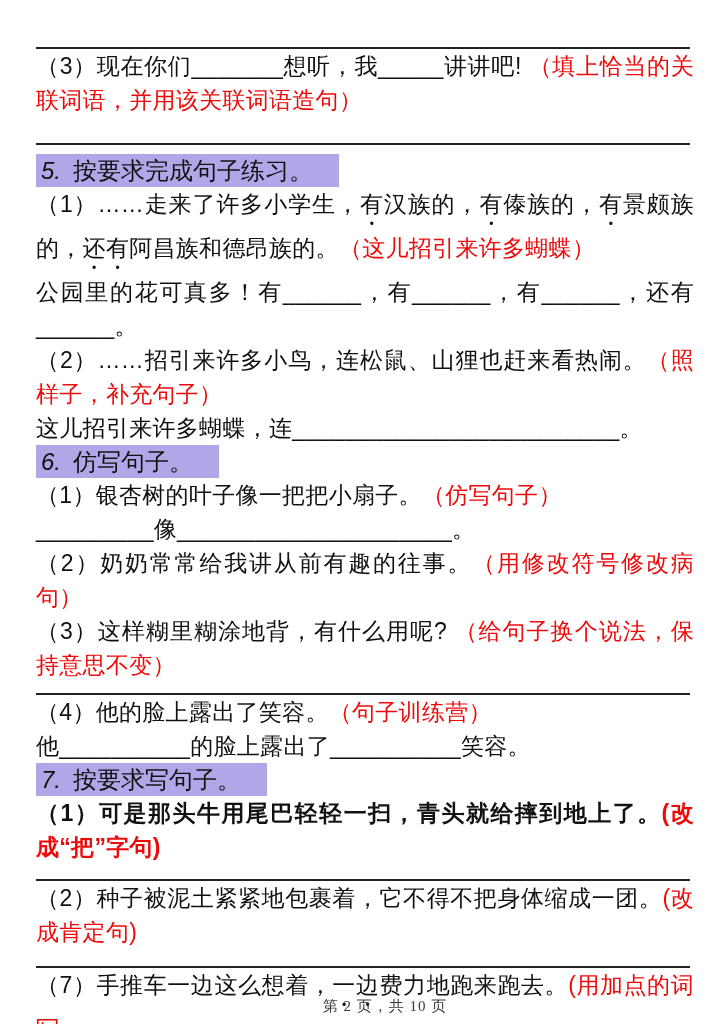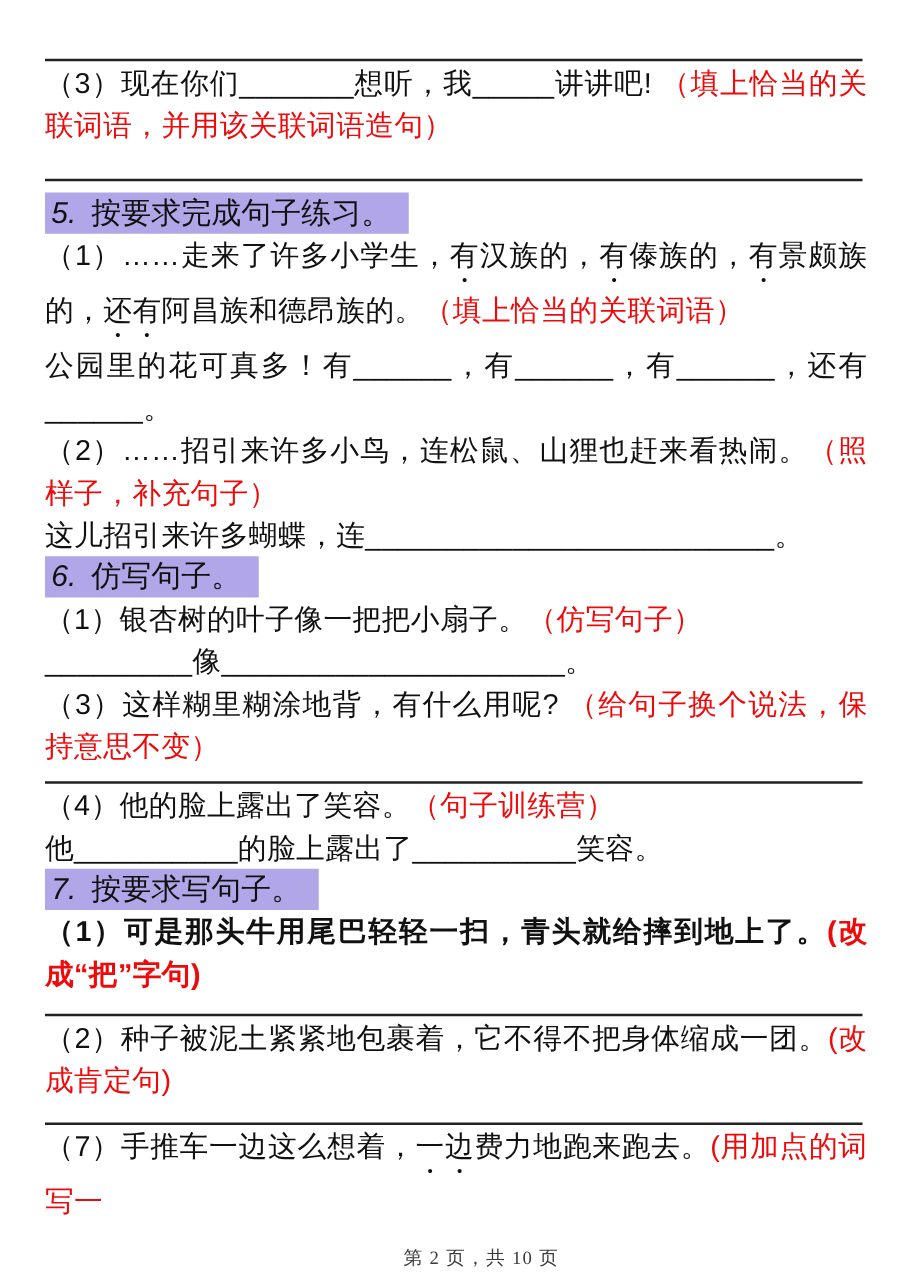--- a/index.html
+++ b/index.html
@@ -38,21 +38,21 @@
     -webkit-text-emphasis-position: under;
     text-emphasis: filled dot #111111;
     text-emphasis-position: under right;
   }
   .hl-wrap { margin: 0; }
   .hl {
     display: inline-block;
     background: #b1a6e8;
     font-size: 24px;
     line-height: 29px;
-    padding: 2px 14px 2px 5px;
+    padding: 2px 26px 2px 5px;
     color: #111111;
   }
   .hl .num {
     font-style: italic;
     margin-right: 12px;
   }
   .footer {
     position: absolute;
     left: 0;
     right: 0;
@@ -90,21 +90,21 @@
     <span>（3）现在你们_______想听，我_____讲讲吧! </span><span class="red">（填上恰当的关联词语，并用该关联词语造句）</span>
   </p>
 
   <hr class="rule mt-hr2">
 
   <div class="hl-wrap mt-h5">
     <span class="hl"><span class="num">5.</span><span>按要求完成句子练习。</span></span>
   </div>
 
   <p class="line mt-51">
-    <span>（1）……走来了许多小学生，</span><span class="em">有</span><span>汉族的，</span><span class="em">有</span><span>傣族的，</span><span class="em">有</span><span>景颇族的，</span><span class="em">还有</span><span>阿昌族和德昂族的。</span><span class="red">（填上恰当的关联词语）</span>
+    <span>（1）……走来了许多小学生，</span><span class="em">有</span><span>汉族的，</span><span class="em">有</span><span>傣族的，</span><span class="em">有</span><span>景颇族的，</span><span class="em">还有</span><span>阿昌族和德昂族的。</span><span class="red">（这儿招引来许多蝴蝶）</span>
   </p>
 
   <p class="line">
     <span>公园里的花可真多！有______，有______，有______，还有______。</span>
   </p>
 
   <p class="line mt-52">
     <span>（2）……招引来许多小鸟，连松鼠、山狸也赶来看热闹。</span><span class="red">（照样子，补充句子）</span>
   </p>
 
@@ -117,20 +117,23 @@
   </div>
 
   <p class="line">
     <span>（1）银杏树的叶子像一把把小扇子。</span><span class="red">（仿写句子）</span>
   </p>
 
   <p class="line">
     <span>_________像_____________________。</span>
   </p>
 
+  <p class="line">
+    <span>（2）奶奶常常给我讲从前有趣的往事。</span><span class="red">（用修改符号修改病句）</span>
+  </p>
 
   <p class="line mt-63">
     <span>（3）这样糊里糊涂地背，有什么用呢? </span><span class="red">（给句子换个说法，保持意思不变）</span>
   </p>
 
   <hr class="rule mt-hr3">
 
   <p class="line mt-64">
     <span>（4）他的脸上露出了笑容。</span><span class="red">（句子训练营）</span>
   </p>

